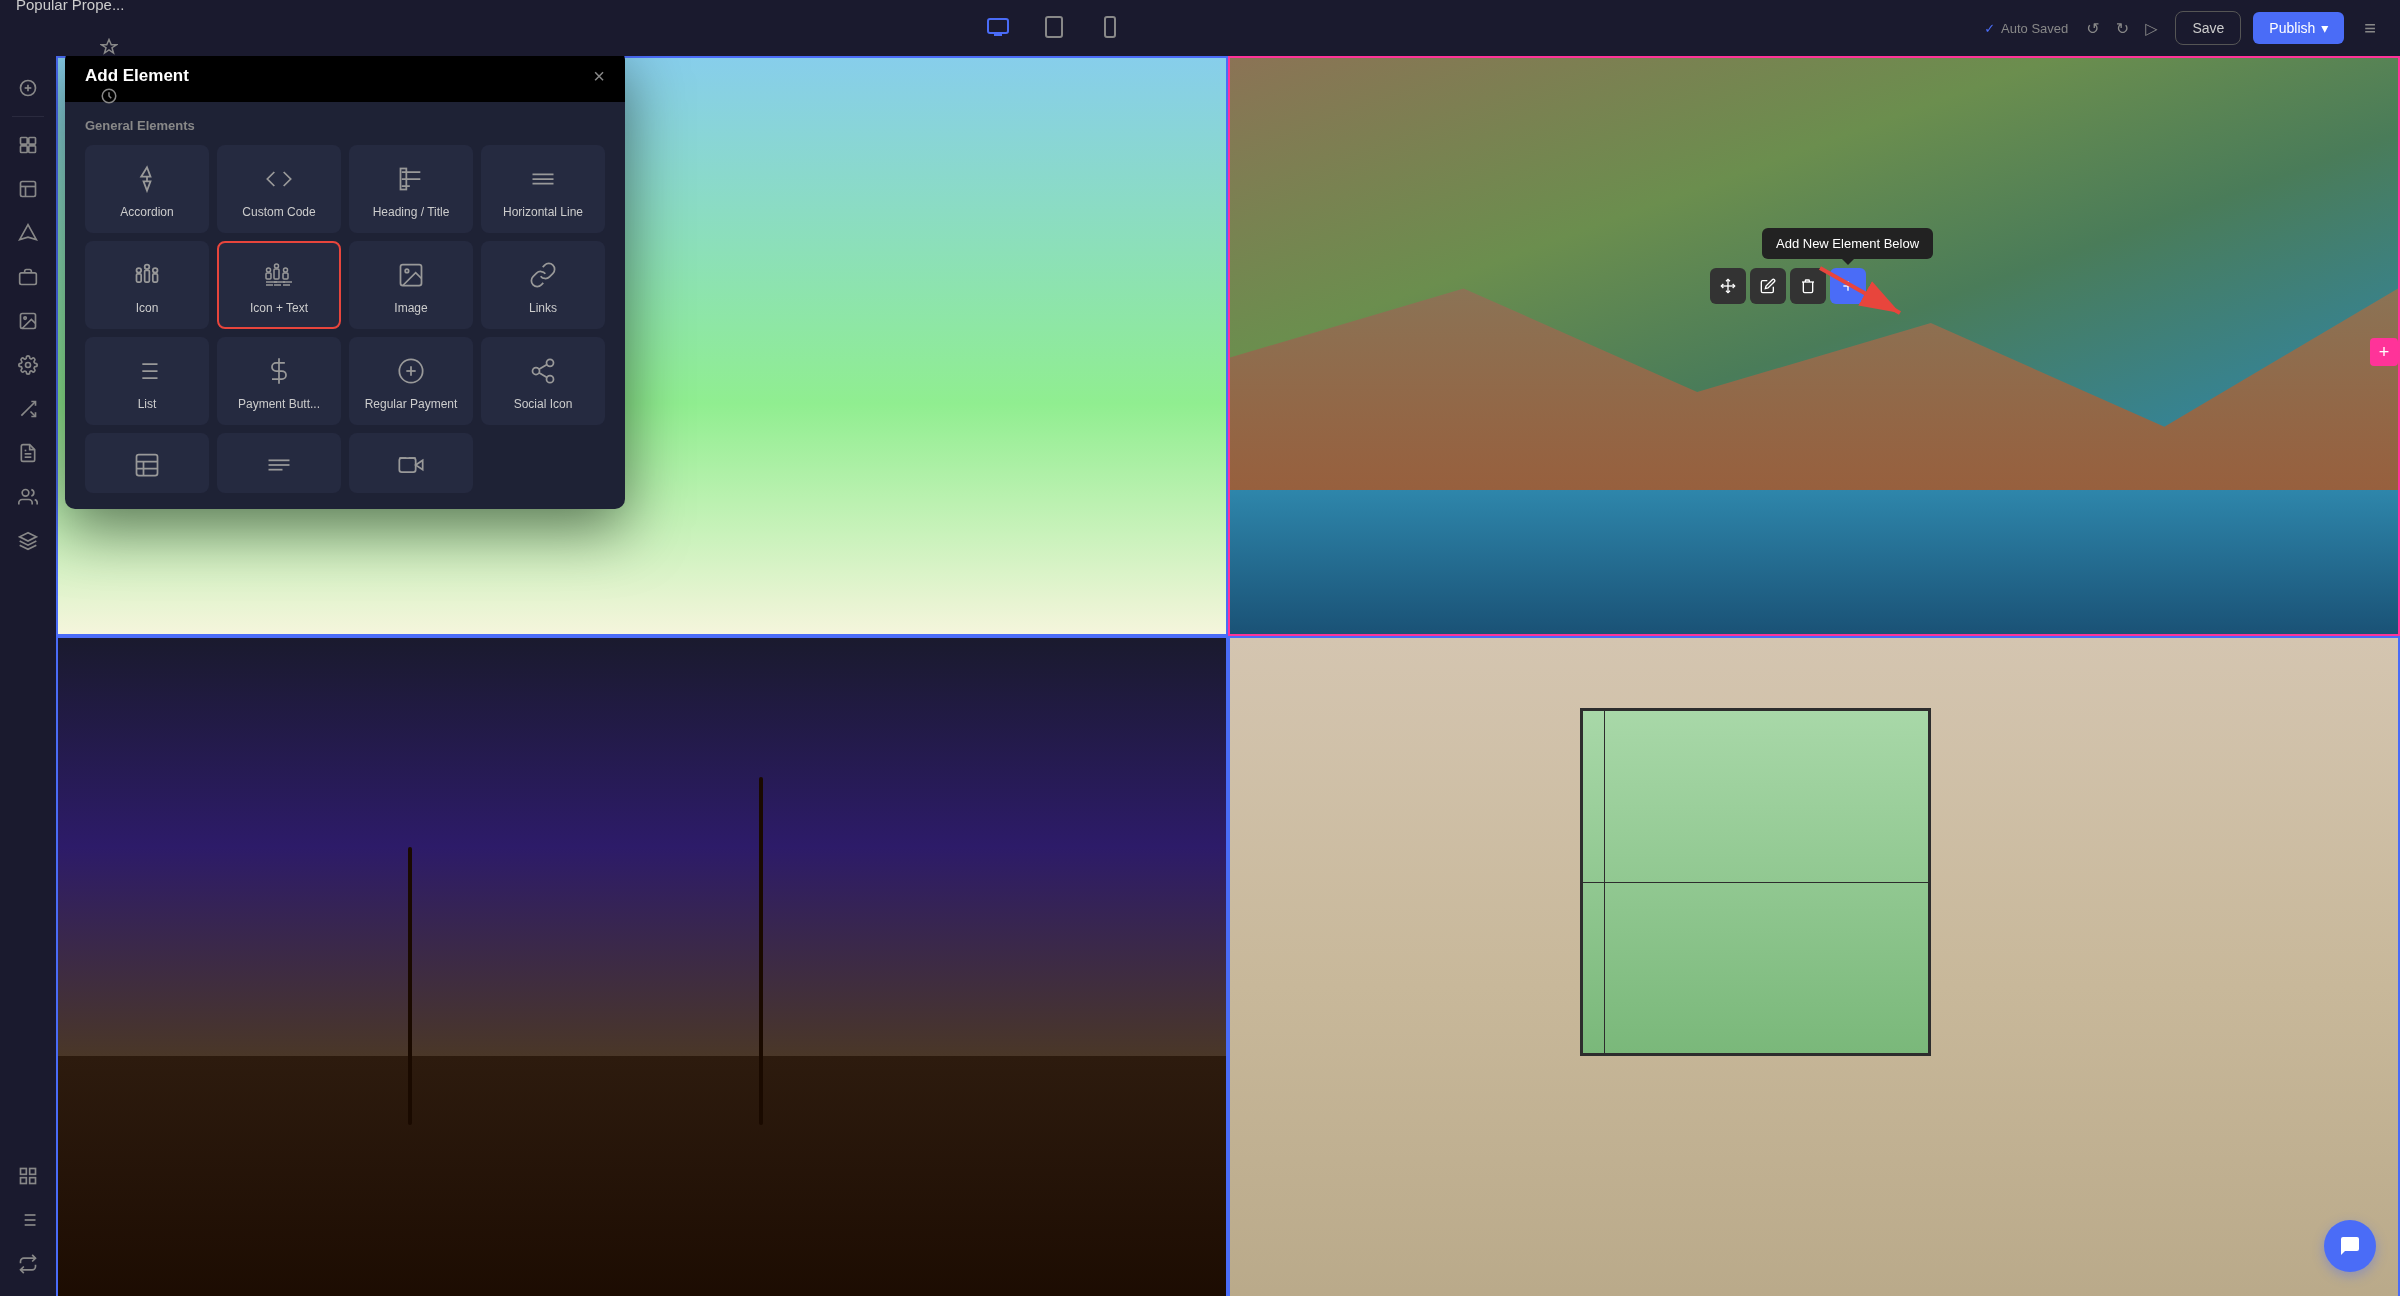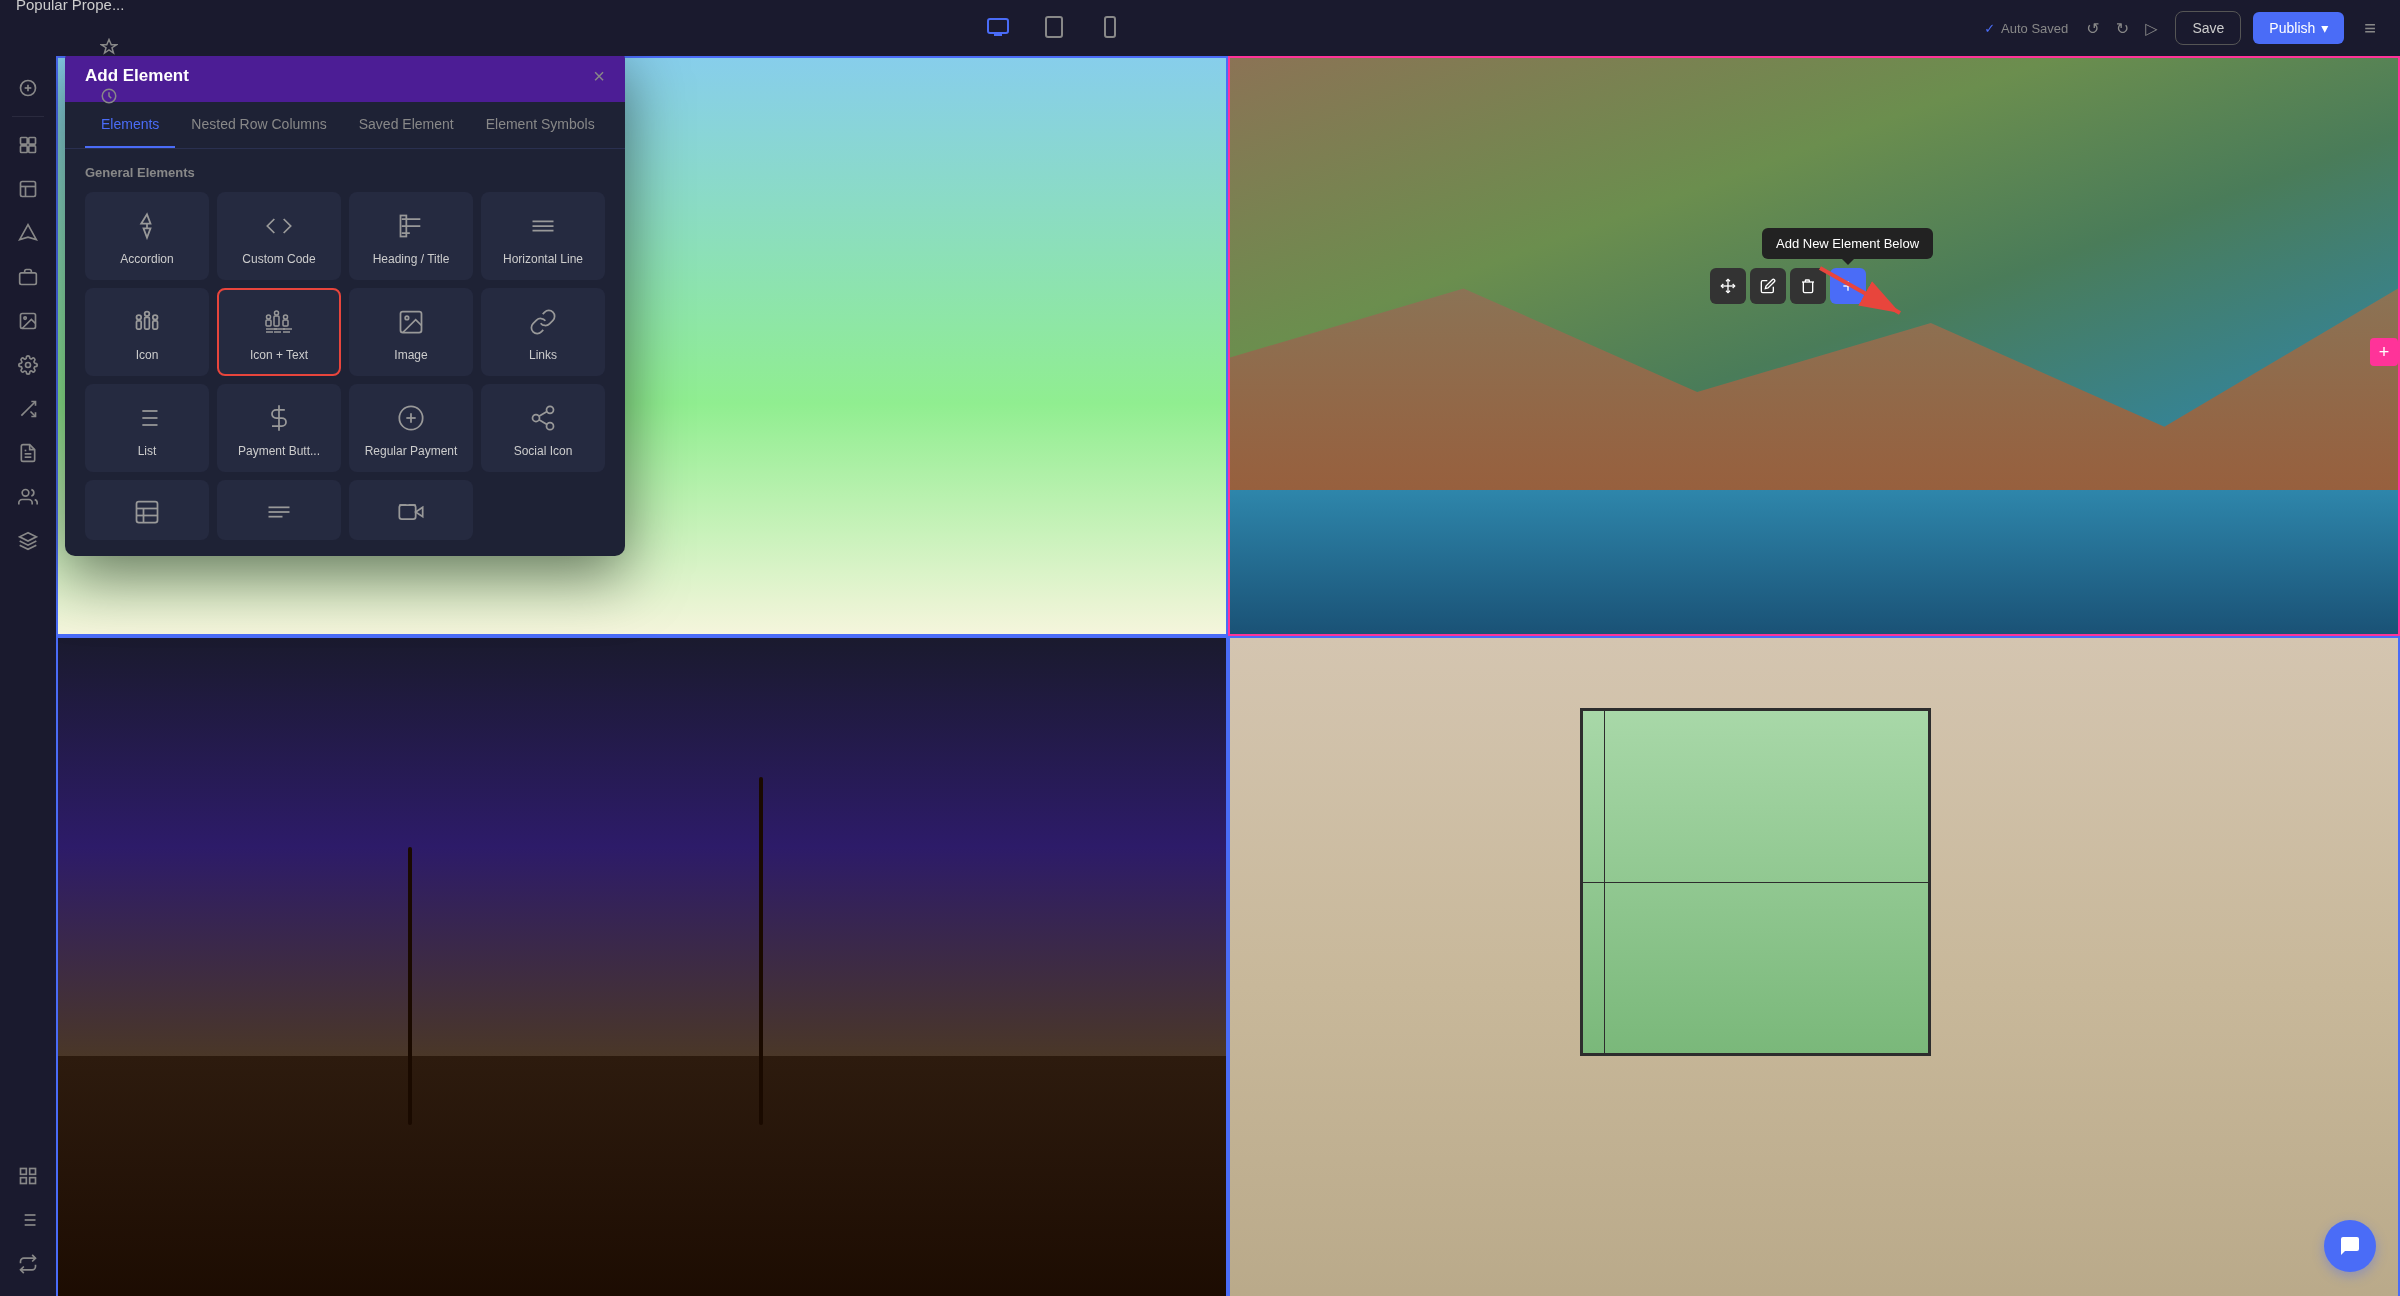--- a/index.html
+++ b/index.html
@@ -100,21 +100,21 @@
     
     .dialog-overlay {
       position: absolute; top: 50px; left: 65px; z-index: 500;
       width: 560px;
     }
     .dialog {
       background: #1e2235; border-radius: 10px; overflow: hidden;
       box-shadow: 0 20px 60px rgba(0,0,0,0.5);
     }
     .dialog-header {
-      background: #4c1d95; padding: 16px 20px; display: flex;
+      background: #000000; padding: 16px 20px; display: flex;
       align-items: flex-end; justify-content: space-between;
     }
     .dialog-title { color: white; font-size: 17px; font-weight: 600; }
     .dialog-close { background: none; border: none; color: #888; cursor: pointer; font-size: 20px; line-height: 1; }
     .dialog-tabs { display: flex; border-bottom: 1px solid #2a3050; padding: 0 20px; background: #1e2235; }
     .dialog-tab {
       padding: 14px 16px; font-size: 14px; cursor: pointer; border-bottom: 2px solid transparent;
       color: #888; white-space: nowrap;
     }
     .dialog-tab.active { color: #4a6cf7; border-bottom-color: #4a6cf7; }
@@ -418,26 +418,20 @@
       </div>
     </div>
   </div>
 </div>
 
 <div class="dialog-overlay">
   <div class="dialog">
     <div class="dialog-header">
       <span class="dialog-title">Add Element</span>
       <button class="dialog-close">×</button>
-    </div>
-    <div class="dialog-tabs">
-      <div class="dialog-tab active">Elements</div>
-      <div class="dialog-tab">Nested Row Columns</div>
-      <div class="dialog-tab">Saved Element</div>
-      <div class="dialog-tab">Element Symbols</div>
     </div>
     <div class="dialog-body">
       <div class="section-label">General Elements</div>
 
       <div class="elements-grid">
 
         <div class="element-card">
           <div class="element-card-icon">
             <svg width="28" height="28" viewBox="0 0 24 24" fill="none" stroke="#999" stroke-width="1.5">
               <path d="M12 2l3 8H7l5-8z"></path>

